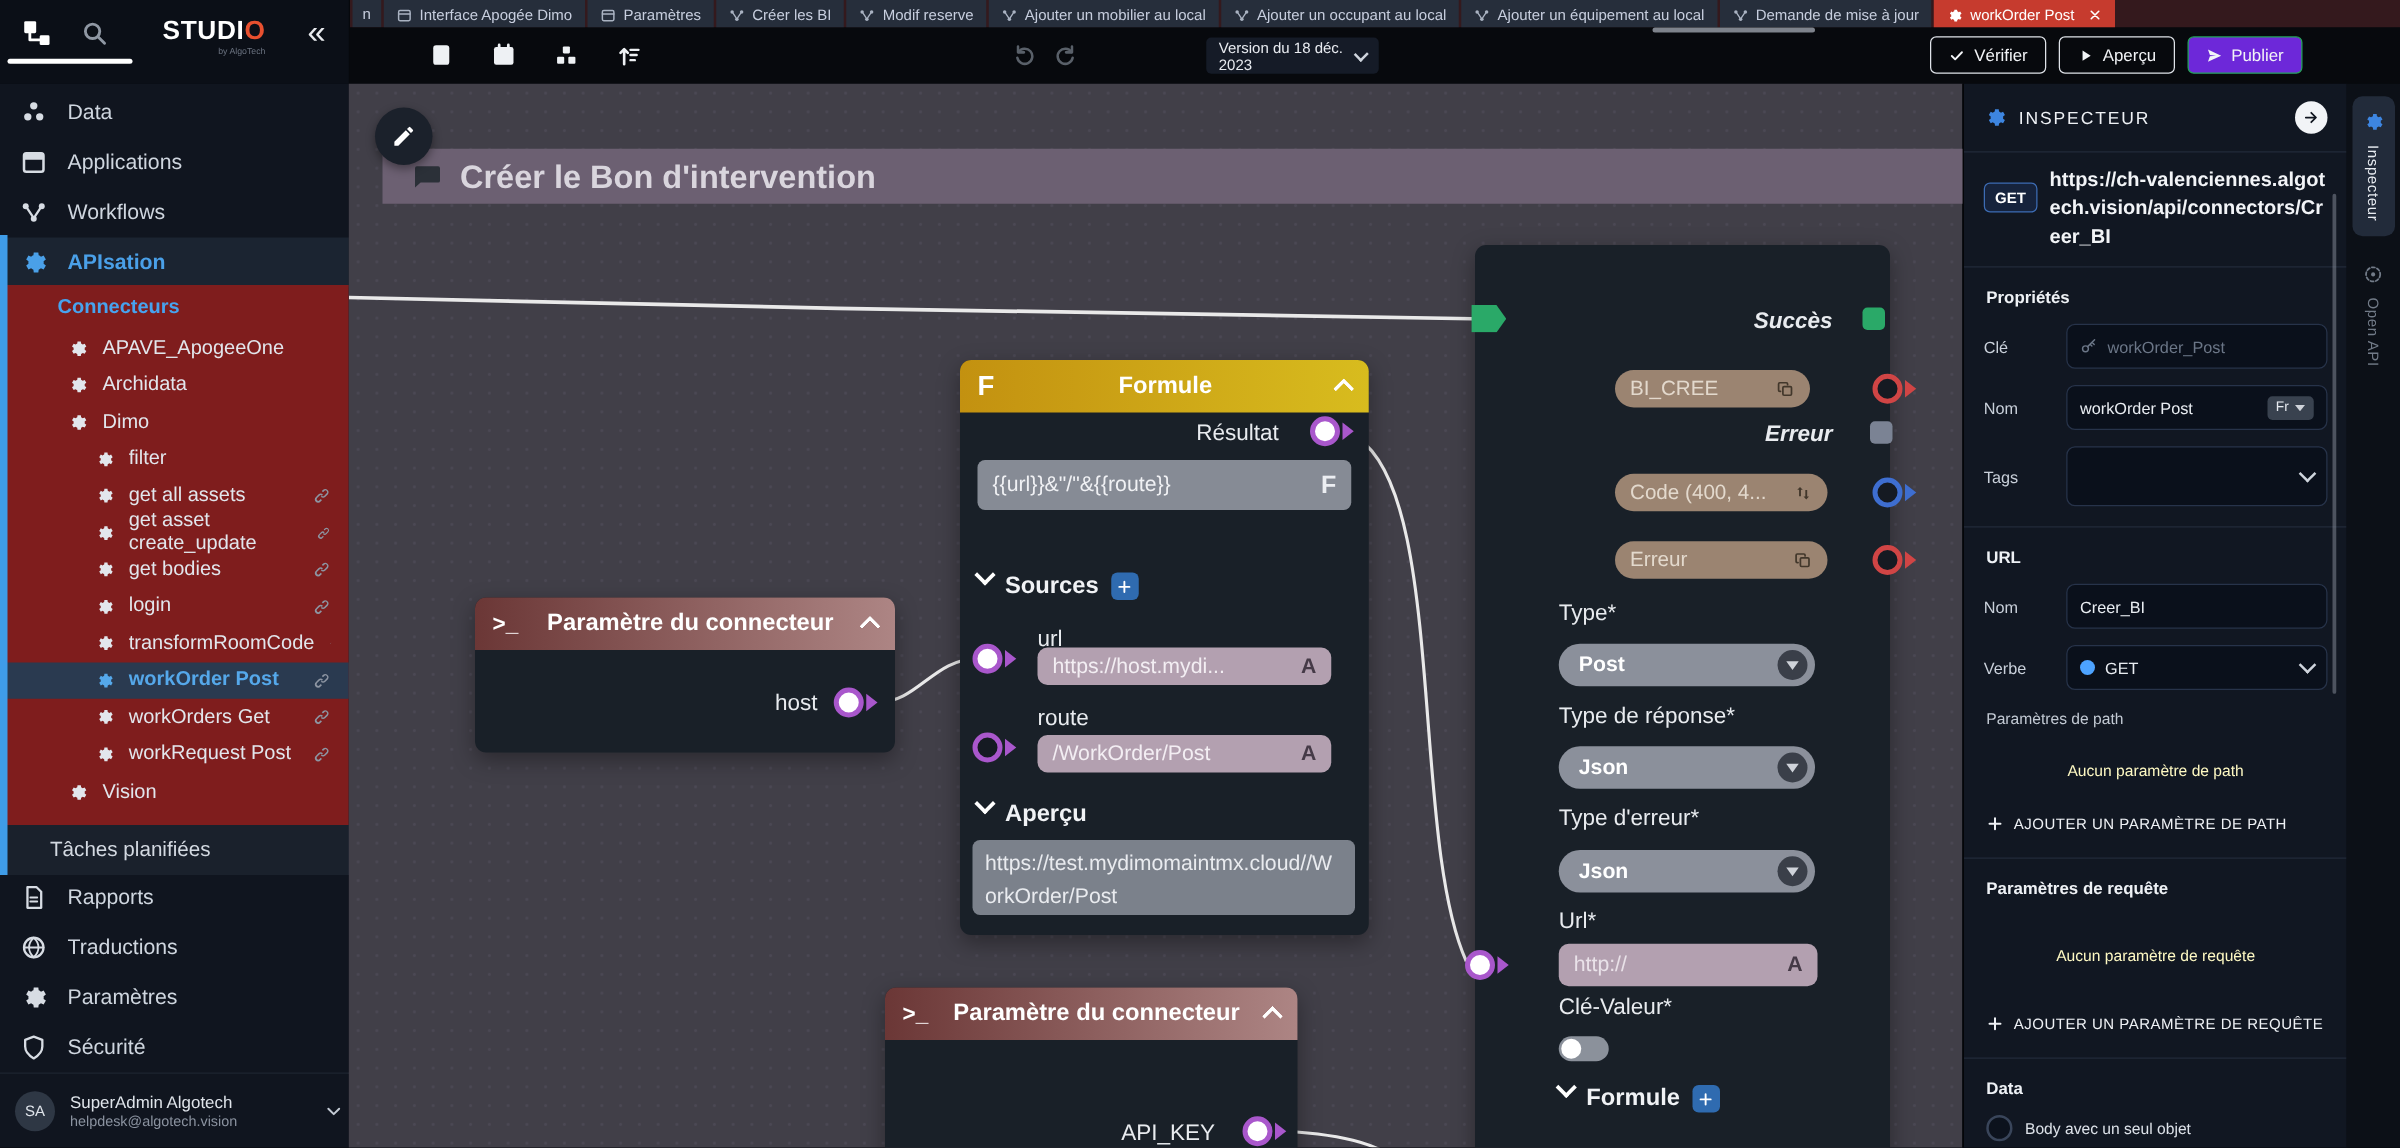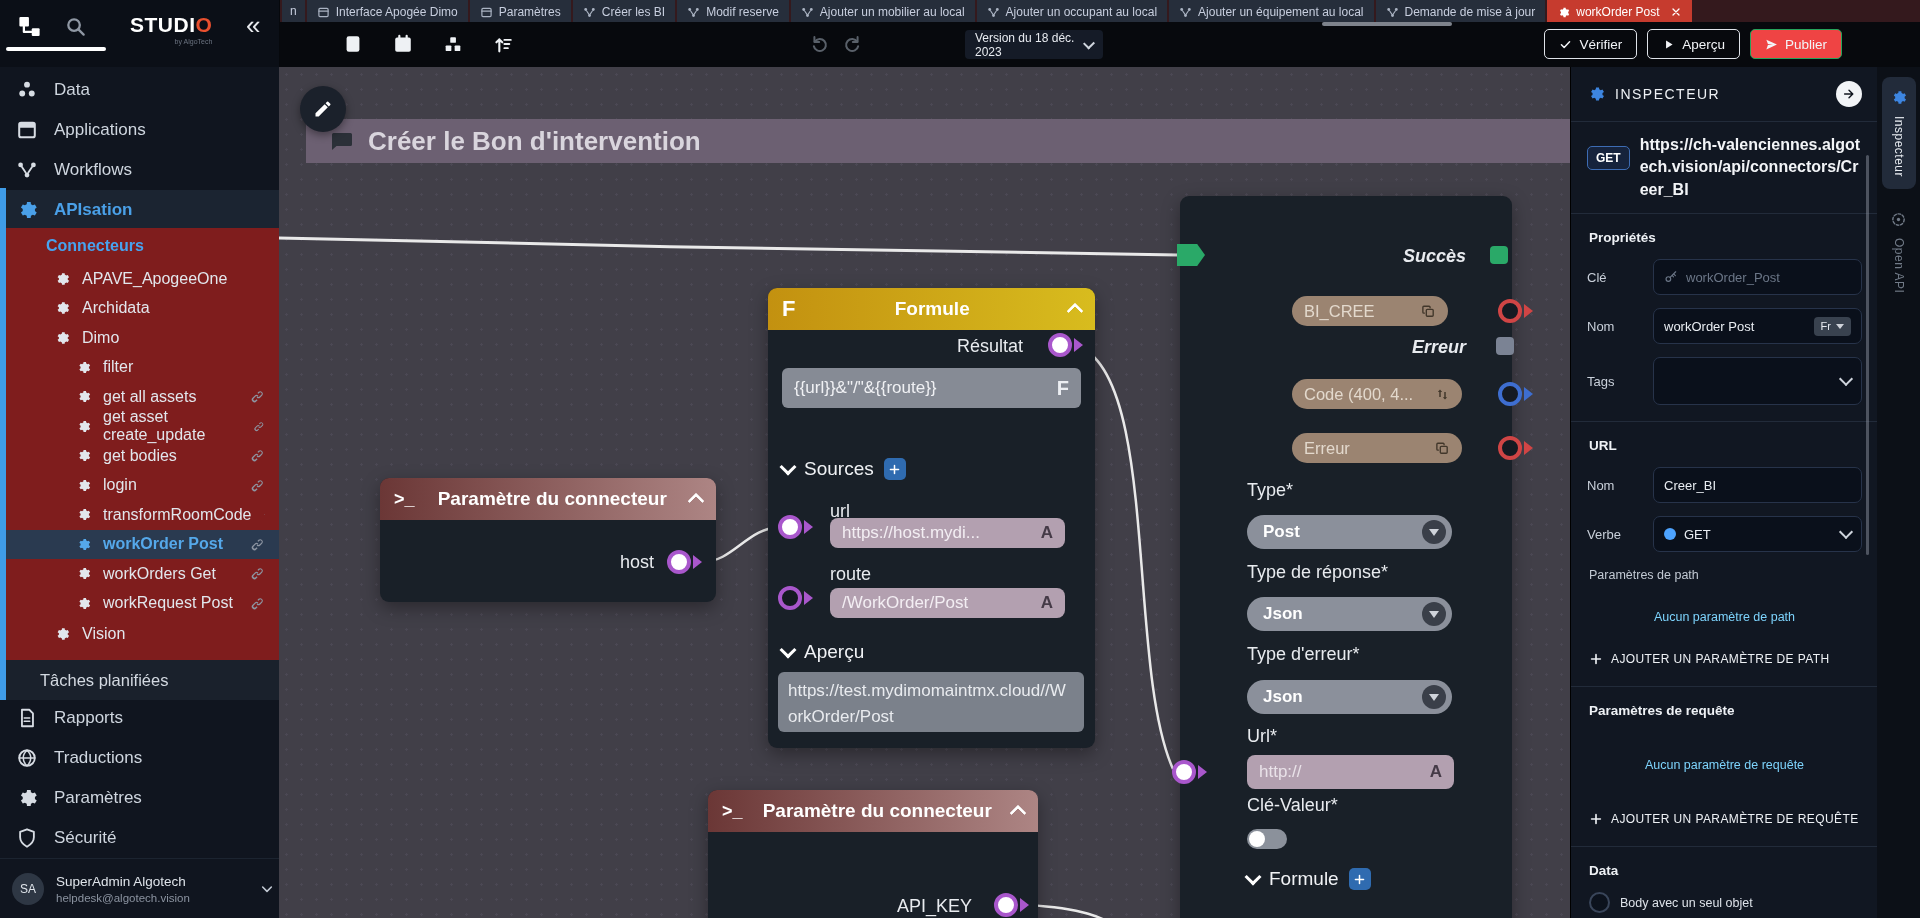--- a/index.html
+++ b/index.html
@@ -19,21 +19,21 @@
   
   #toolbar{position:absolute;left:280px;top:22px;width:1640px;height:45px;background:#07090d}
   .tbic{position:absolute;width:22px;height:22px;color:#eef1f4;top:11px}
   .histic{position:absolute;width:22px;height:22px;color:#596069;top:11px}
   #version-dd{position:absolute;left:685px;top:8px;width:118px;height:29px;background:#151b27;border-radius:4px;
     color:#e8ebf0;font-size:12px;display:flex;align-items:center;justify-content:space-between;padding:0 10px;cursor:pointer}
   #tb-buttons{position:absolute;right:78px;top:7px;display:flex;gap:10px}
   .tbtn{height:30px;border:1px solid #dfe3e9;border-radius:5px;background:transparent;color:#f2f4f7;
     font-size:13.5px;display:flex;align-items:center;gap:7px;padding:0 14px;cursor:pointer;font-family:inherit}
   .tbtn .bic{width:13px;height:13px}
-  .tbtn.primary{background:#ef4444;border-color:#25a35a}
+  .tbtn.primary{background:#6d28d9;border-color:#25a35a}
   
   #sidebar-header{position:absolute;left:0;top:0;width:279px;height:67px;background:#0b0f17}
   #logo{position:absolute;left:130px;top:14px;line-height:1}
   #logo .main{font-size:21px;font-weight:bold;color:#fff;letter-spacing:.5px}
   #logo .accent{color:#e8502f}
   #logo .sub{display:block;text-align:right;font-size:7px;color:#6b7380;margin-top:3px}
   #collapse{position:absolute;left:246px;top:12px;font-size:26px;color:#e8eaee;cursor:pointer;line-height:1}
   #hdr-underline{position:absolute;left:6px;top:47px;width:100px;height:4px;background:#fff;border-radius:2px}
   #sidebar{position:absolute;left:0;top:67px;width:279px;height:851px;background:#10151f}
   .srow{height:40px;display:flex;align-items:center;gap:16px;padding-left:16px;color:#cfd6df;font-size:17px;cursor:pointer}
@@ -100,21 +100,21 @@
   .chip{position:absolute;height:30px;border-radius:15px;background:#9b8471;color:#e3d9cd;font-size:16.5px;
     display:flex;align-items:center;padding:0 12px;gap:10px;white-space:nowrap;overflow:hidden}
   .chip .cicon{width:15px;height:15px;color:#42372b;flex:0 0 auto;margin-left:auto}
   .dd{position:absolute;height:34px;border-radius:17px;background:#8b909b;color:#fff;font-weight:bold;font-size:17px;
     display:flex;align-items:center;padding:0 6px 0 16px;justify-content:space-between;cursor:pointer}
   .dd .c{width:24px;height:24px;border-radius:50%;background:#3a3f49;display:flex;align-items:center;justify-content:center}
   .tri-down{width:0;height:0;border:5px solid transparent;border-top:7px solid #cfd3da;margin-top:6px}
   .vinput{position:absolute;height:34px;border-radius:8px;background:#b3a0b0;color:#f3eef3;font-size:17px;
     display:flex;align-items:center;padding:0 12px;justify-content:space-between;cursor:text}
   .vinput .A{color:#453a47;font-weight:bold;font-size:17px}
-  .sect{position:absolute;display:flex;align-items:center;gap:10px;color:#f0f2f5;font-weight:normal;font-size:19px}
+  .sect{position:absolute;display:flex;gap:10px;color:#f0f2f5;font-weight:bold;font-size:19px}
   .sect .schv{width:9px;height:9px;border-right:3px solid #fff;border-bottom:3px solid #fff;transform:rotate(45deg);margin-top:-4px}
   .plusbtn{width:22px;height:22px;border-radius:5px;background:#2f6bb0;color:#fff;display:flex;align-items:center;
     justify-content:center;cursor:pointer}
   .plusbtn .plic{width:13px;height:13px}
   .exprbox{position:absolute;border-radius:6px;background:#868b95;color:#f0f1f4;font-size:17px;display:flex;
     align-items:center;padding:0 12px;justify-content:space-between}
   .exprbox .F{font-weight:bold;font-size:20px;color:#eceef2}
   .prevbox{position:absolute;border-radius:6px;background:#7b818b;color:#e9ebef;font-size:17px;line-height:1.55;
     padding:6px 10px;word-break:break-all}
   .tgl{position:absolute;width:40px;height:20px;border-radius:10px;background:#8b919b;cursor:pointer}
@@ -141,21 +141,21 @@
   .ifield.tall{height:46px}
   .ifield .ph{color:#6b7687}
   .ifield .kic{width:14px;height:14px;color:#6b7687}
   .ifield .chvd{margin-left:auto;width:8px;height:8px;border-right:2px solid #cfd5dd;border-bottom:2px solid #cfd5dd;
     transform:rotate(45deg);margin-top:-4px}
   .langchip{margin-left:auto;background:#39424f;border-radius:4px;padding:3px 7px;font-size:11px;color:#e6eaf0;
     display:flex;align-items:center;gap:5px;cursor:pointer}
   .langchip .mini{width:0;height:0;border:4px solid transparent;border-top:5px solid #cfd3da;margin-top:4px}
   .bluedot{width:12px;height:12px;border-radius:50%;background:#4da3ff}
   .plabel{font-size:12.5px;color:#c2c9d3;margin:16px 18px 0}
-  .pempty{font-size:12.5px;color:#7dd3fc;text-align:center;margin:28px 0}
+  .pempty{font-size:12.5px;color:#fef9c3;text-align:center;margin:28px 0}
   .addrow{display:flex;align-items:center;gap:8px;color:#eef1f5;font-size:12px;letter-spacing:.4px;
     margin:26px 18px 20px;cursor:pointer}
   .addrow .plic{width:14px;height:14px}
   .opt{display:flex;align-items:center;gap:10px;margin:0 18px 9px;font-size:12.5px;color:#dde2e9;cursor:pointer}
   .radio{width:17px;height:17px;border-radius:50%;border:2px solid #39455a;background:#0c121d;flex:0 0 auto;
     display:flex;align-items:center;justify-content:center}
   .radio.on{background:#2f7ac6;border-color:#2f7ac6}
   .radio.on .ck{width:8px;height:5px;border-left:2px solid #fff;border-bottom:2px solid #fff;transform:rotate(-45deg);margin-top:-2px}
   #insp-scrollthumb{position:absolute;right:9px;top:88px;width:3px;height:400px;background:rgba(150,158,170,.45);border-radius:2px}
   

